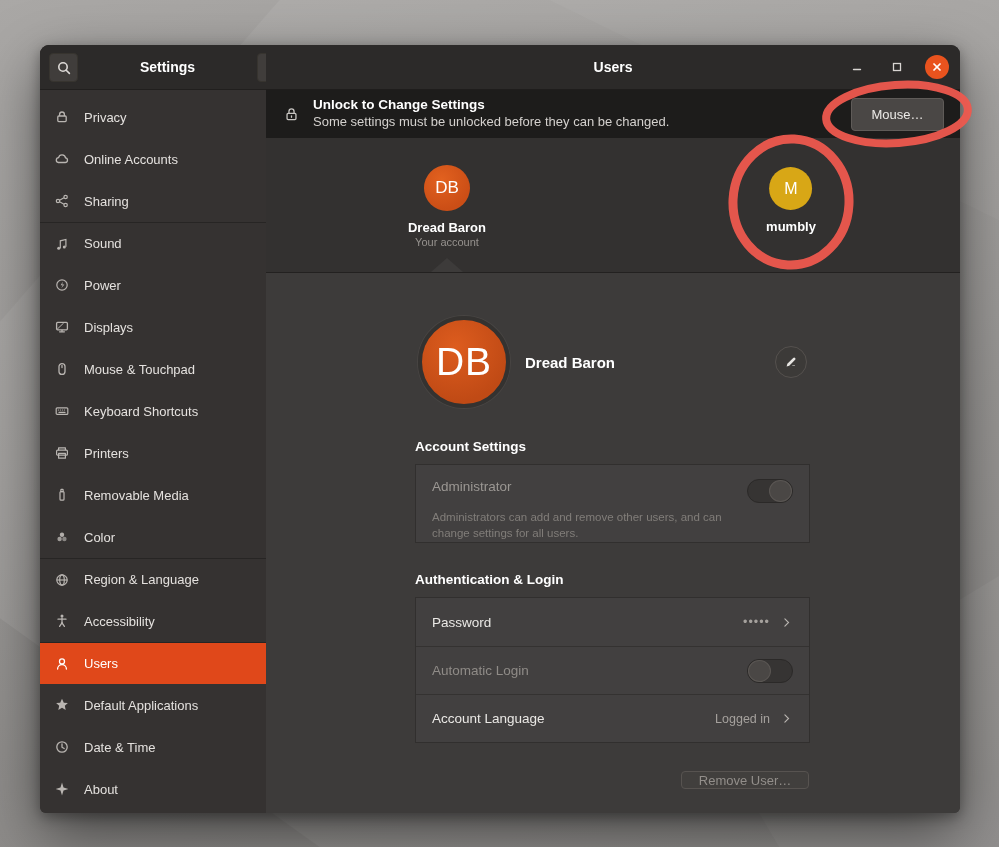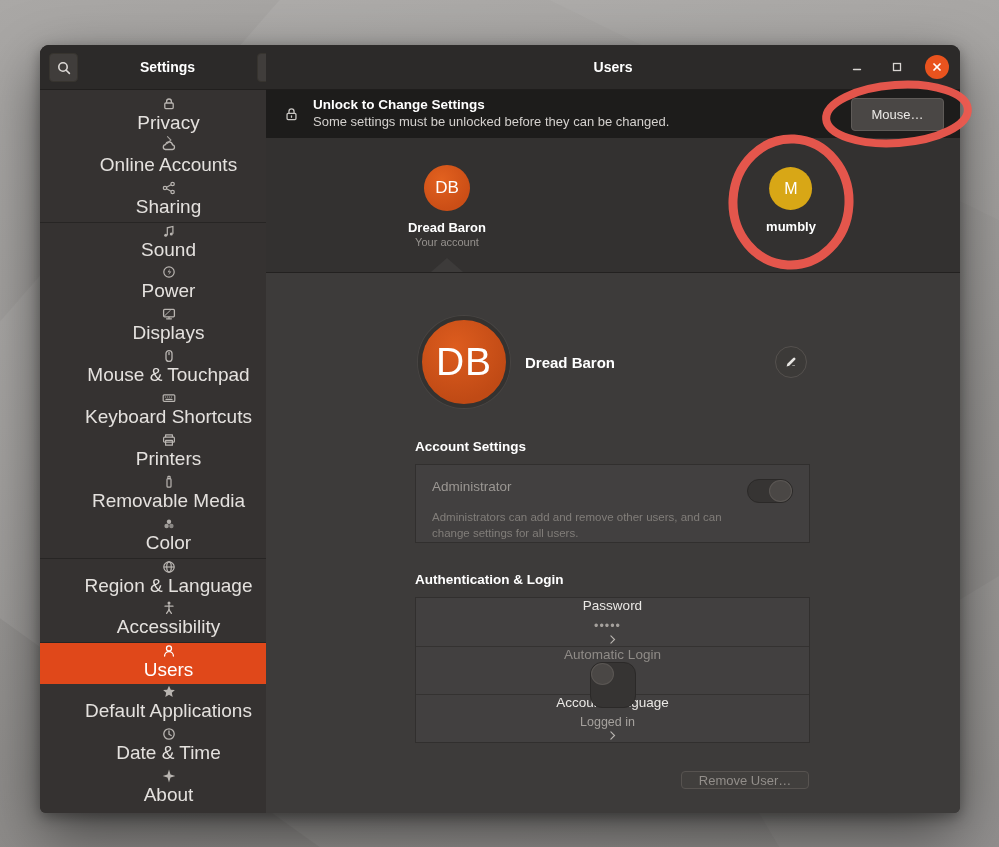--- a/index.html
+++ b/index.html
@@ -27,22 +27,22 @@
   .side-header { position:relative; height:45px; background:#2c2a29;
     border-bottom:1px solid #211f1e; display:flex; align-items:center; justify-content:center; }
   .side-title { font-size:14px; font-weight:bold; color:#fff; }
   .hbtn { position:absolute; top:8px; width:29px; height:29px; border-radius:4px;
     background:#403d3b; border:1px solid #37342f; color:#dcd9d6;
     display:flex; align-items:center; justify-content:center; cursor:pointer; }
   .hbtn.search { left:9px; }
   .hbtn.menu  { right:9px; }
 
   .side-list { list-style:none; padding-top:6px; }
-  .side-item { height:42px; display:flex; align-items:center; padding:0 12px 0 14px;
-    color:#e4e1de; font-size:19px; cursor:pointer;flex-direction:column; }
+  .side-item { height:42px; display:flex; align-items:center; gap:14px; padding:0 12px 0 14px;
+    color:#e4e1de; font-size:13px; cursor:pointer; }
   .side-item .ic { width:16px; height:16px; color:#b9b5b1; flex:0 0 16px; display:flex; }
   .side-item .lbl { flex:1; }
   .side-item .chev { color:#a5a19d; display:flex; }
   .side-item.group-start { border-top:1px solid #272524; }
   .side-item.selected { background:#e0481a; color:#fff; }
   .side-item.selected .ic { color:#fff; }
 
   
   .main { position:absolute; left:226px; top:0; right:0; height:100%; }
 
@@ -98,21 +98,21 @@
   .sl2 { top:299px; }
 
   .card { position:absolute; left:149px; width:395px; background:#424040; border:1px solid #312f2e; }
   .card1 { top:191px; height:79px; padding:14px 16px; }
   .card2 { top:324px; height:146px; display:flex; flex-direction:column; }
 
   .admin-top { display:flex; align-items:flex-start; justify-content:space-between; }
   .admin-label { font-size:13.5px; color:#9b9793; }
   .admin-desc { margin-top:7px; font-size:11.5px; line-height:1.35; color:#817d79; width:300px; }
 
-  .row { height:48px; display:flex; align-items:center; padding:0 16px;flex-direction:column; }
+  .row { height:48px; display:flex; align-items:center; padding:0 16px; }
   .row + .row { border-top:1px solid #343231; }
   .row .r-label { flex:1; font-size:13.5px; color:#eae8e5; }
   .row .r-label.dim { color:#8f8b87; }
   .row .r-value { font-size:12.5px; color:#a5a19d; margin-right:10px; letter-spacing:1px; }
   .row .r-chev { color:#b9b5b1; display:flex; }
 
   
   .toggle { position:relative; width:46px; height:24px; border-radius:12px;
     background:#363433; border:1px solid #2b2928; flex:0 0 46px; }
   .toggle .knob { position:absolute; top:0px; width:23px; height:22px; border-radius:50%;

